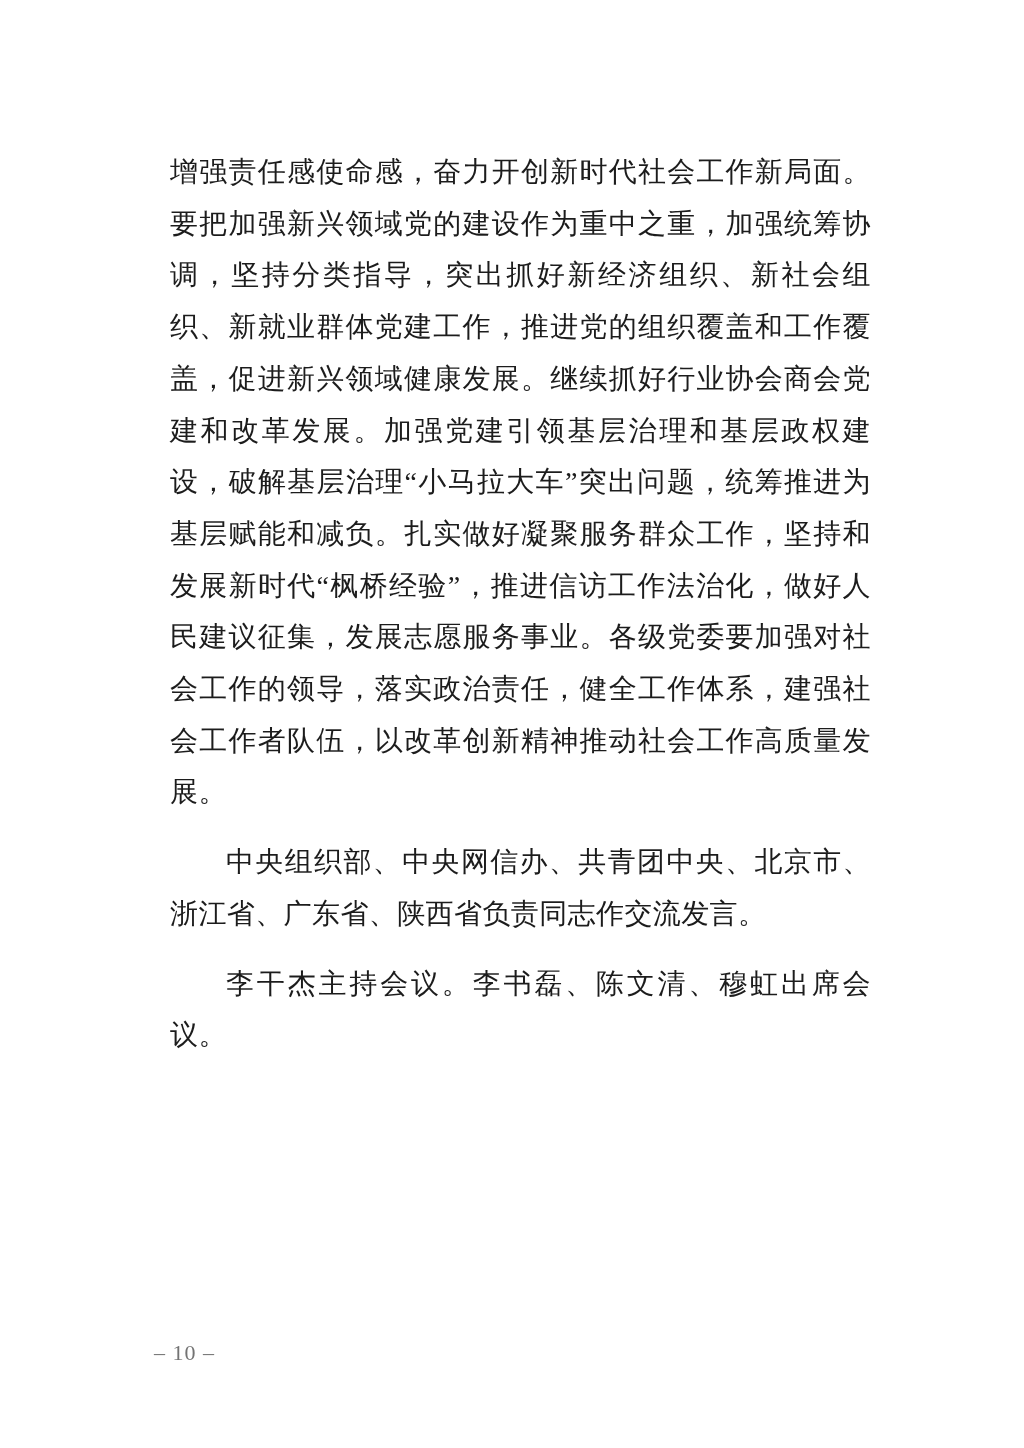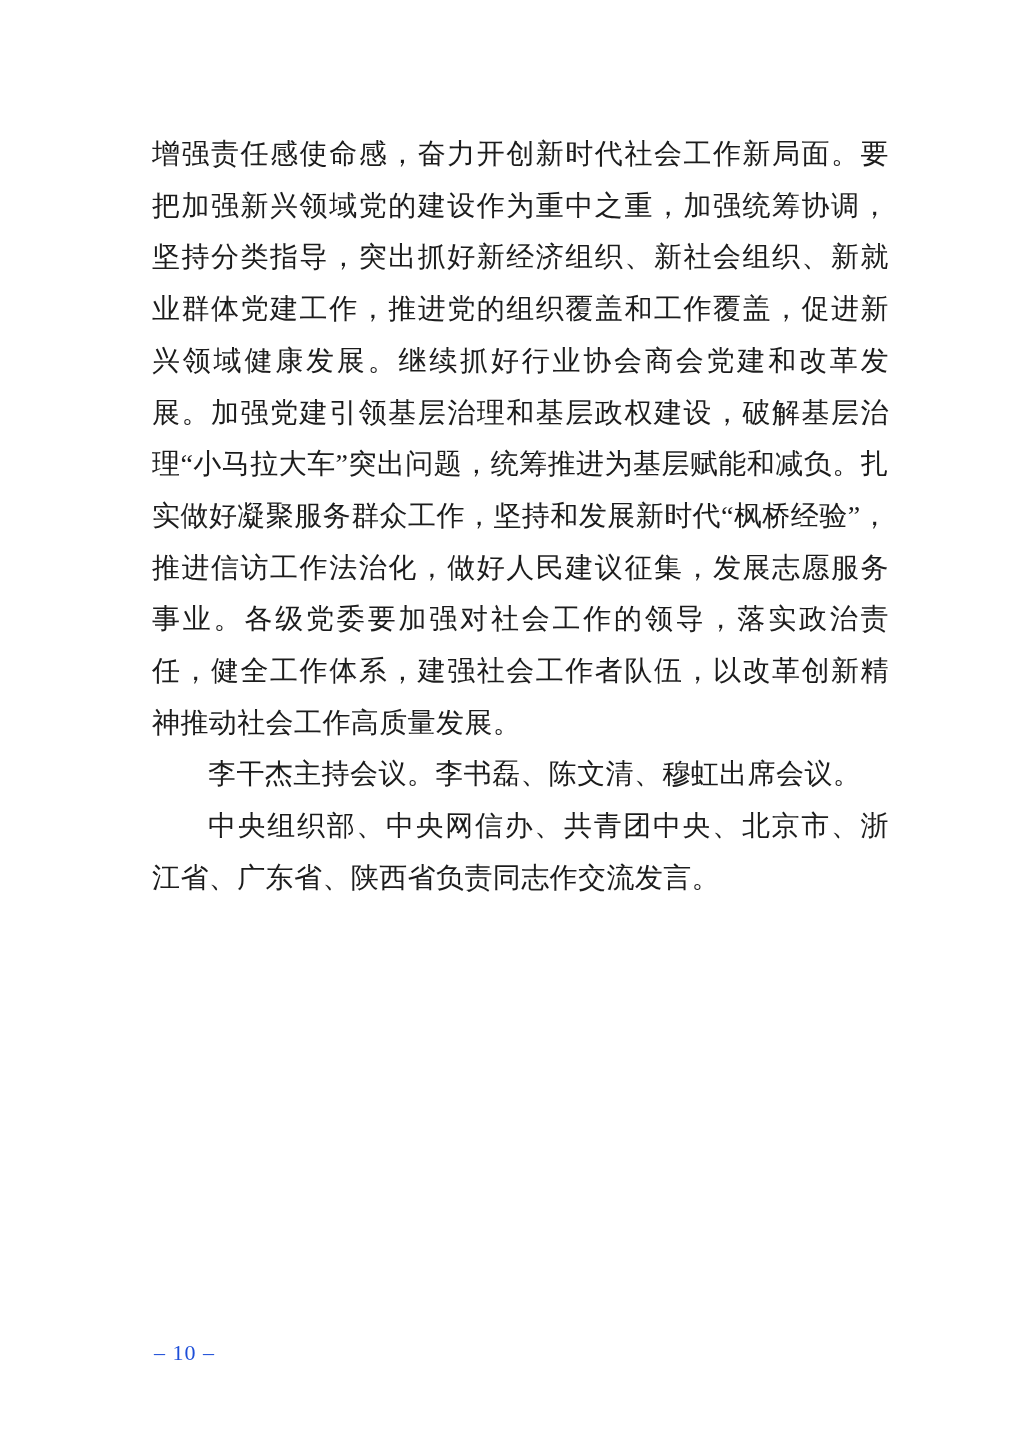--- a/index.html
+++ b/index.html
@@ -21,38 +21,38 @@
     left: 152px;
     top: 128px;
     width: 737px;
     color: #1c1c1c;
     font-size: 28px;
     line-height: 51.7px;
     letter-spacing: 0.4px;
     text-align: justify;
   }
   .para {
-    margin: 0;
+    margin: 18px;
   }
   .para.indent {
     text-indent: 2em;
   }
   .page-number {
     position: absolute;
     left: 154px;
     top: 1340px;
-    color: #1d4ed8;
+    color: #737373;
     font-size: 22px;
     letter-spacing: 1px;
     white-space: pre;
   }
 </style>
 </head>
 <body>
 
 <div class="page">
   <div class="text-body">
     <p class="para">增强责任感使命感，奋力开创新时代社会工作新局面。要把加强新兴领域党的建设作为重中之重，加强统筹协调，坚持分类指导，突出抓好新经济组织、新社会组织、新就业群体党建工作，推进党的组织覆盖和工作覆盖，促进新兴领域健康发展。继续抓好行业协会商会党建和改革发展。加强党建引领基层治理和基层政权建设，破解基层治理“小马拉大车”突出问题，统筹推进为基层赋能和减负。扎实做好凝聚服务群众工作，坚持和发展新时代“枫桥经验”，推进信访工作法治化，做好人民建议征集，发展志愿服务事业。各级党委要加强对社会工作的领导，落实政治责任，健全工作体系，建强社会工作者队伍，以改革创新精神推动社会工作高质量发展。</p>
+    <p class="para indent">中央组织部、中央网信办、共青团中央、北京市、浙江省、广东省、陕西省负责同志作交流发言。</p>
     <p class="para indent">李干杰主持会议。李书磊、陈文清、穆虹出席会议。</p>
-    <p class="para indent">中央组织部、中央网信办、共青团中央、北京市、浙江省、广东省、陕西省负责同志作交流发言。</p>
   </div>
   <div class="page-number">– 10 –</div>
 </div>
 
 </body></html>

